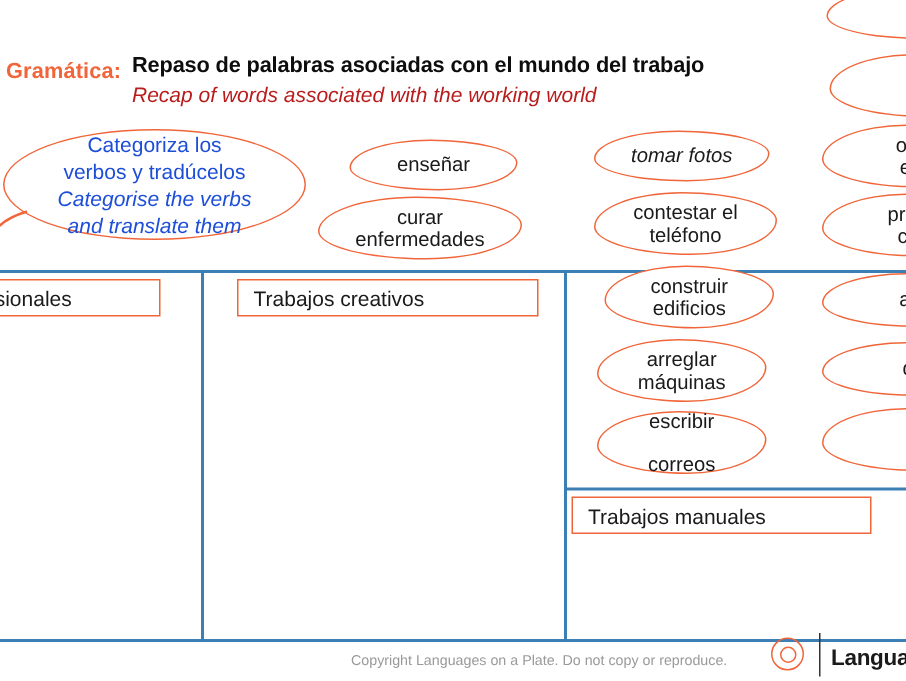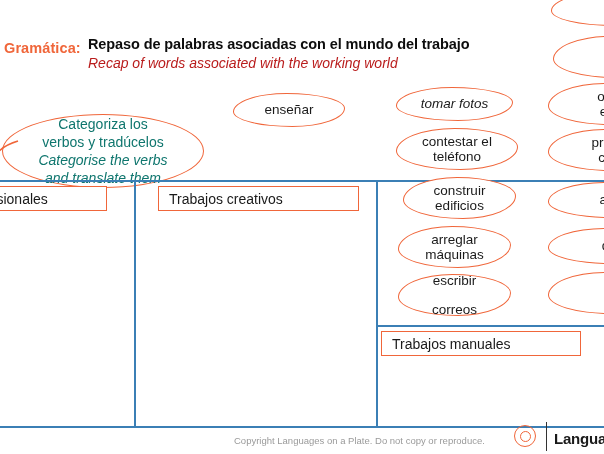--- a/index.html
+++ b/index.html
@@ -56,22 +56,21 @@
     top: 86px;
     width: 202px;
     height: 74px;
     border: 1.6px solid #f0663a;
     border-radius: 50% / 50%;
     box-sizing: border-box;
     display: flex;
     flex-direction: column;
     justify-content: center;
     text-align: center;
-    color: #0f766e;
-    margin-top: 28px;
+    color: #1d4ed8;
   }
   .instruction-bubble .l1 { font-size: 14px; line-height: 18px; }
   .instruction-bubble .l2 { font-size: 14px; font-style: italic; line-height: 18px; }
   .bubble-tail {
     position: absolute;
     left: -6px;
     top: 140px;
     width: 26px;
     height: 18px;
   }
@@ -193,20 +192,24 @@
   <div class="cat-box" style="left:158px; top:186px; width:201px; height:25px;">
     <span>Trabajos creativos</span>
   </div>
   <div class="cat-box" style="left:381px; top:331px; width:200px; height:25px;">
     <span>Trabajos manuales</span>
   </div>
 
   <div class="cloud" style="left:233px; top:93px; width:112px; height:34px;">
     <span>enseñar</span>
   </div>
+  <div class="cloud two-line" style="left:212px; top:131px; width:136px; height:42px;">
+    <span>curar</span>
+    <span>enfermedades</span>
+  </div>
 
   <div class="cloud" style="left:396px; top:87px; width:117px; height:34px;font-style:italic;">
     <span>tomar fotos</span>
   </div>
   <div class="cloud two-line" style="left:396px; top:128px; width:122px; height:42px;">
     <span>contestar el</span>
     <span>teléfono</span>
   </div>
   <div class="cloud two-line" style="left:403px; top:177px; width:113px; height:42px;">
     <span>construir</span>

